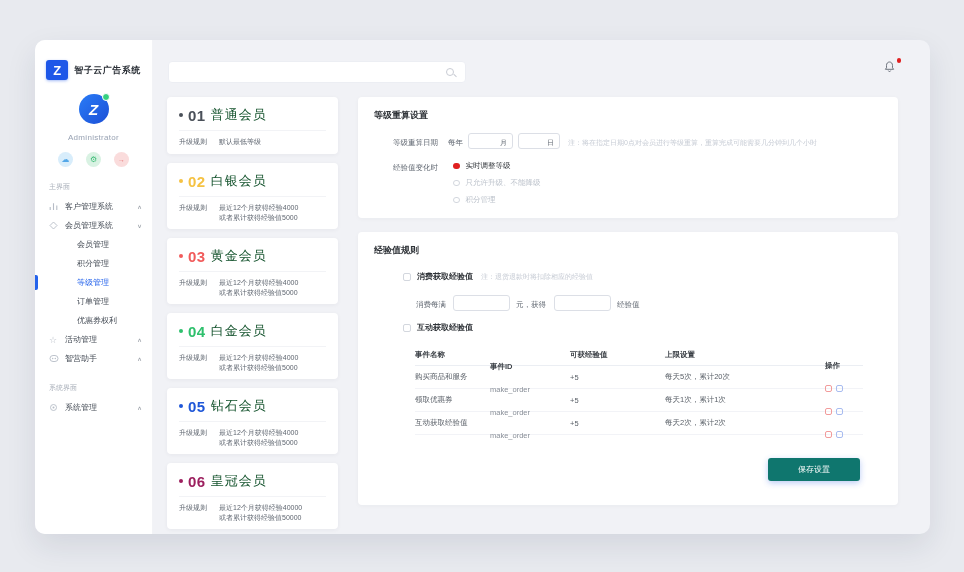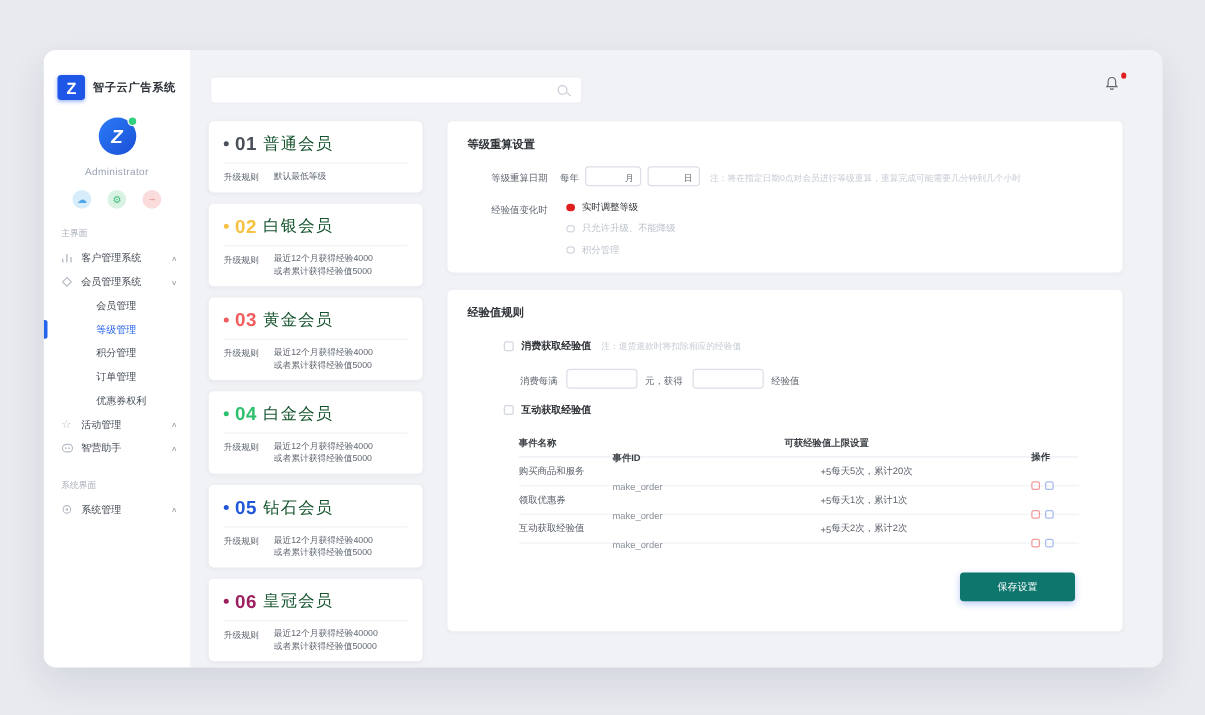--- a/index.html
+++ b/index.html
@@ -116,21 +116,21 @@
   .checkbox { width:8px; height:8px; border:1px solid #d3d7de; border-radius:2px; background:#fff; margin-right:6px; }
   .cb-label { font-size:8px; font-weight:bold; color:#2f3338; }
   .cb-note { font-size:7px; color:#c6cbd4; margin-left:8px; font-weight:normal; }
   
   .exp-table { position:absolute; left:57px; top:112px; width:448px; }
   .t-row { display:flex; align-items:center; height:23px; border-bottom:1px solid #f2f3f7; font-size:7.5px; color:#5a6068; }
   .t-head { font-weight:bold; color:#3a3f45; height:22px; border-bottom:1px solid #ebeef3; }
   .c-name { width:75px; }
   .c-id { width:80px; color:#8a9099;margin-top:24px; }
   .t-head .c-id { color:#3a3f45; }
-  .c-exp { width:95px; text-align:right; }
+  .c-exp { width:95px; text-align:left; }
   .c-limit { width:160px; }
   .c-act { width:38px; display:flex; gap:4px; align-items:center;margin-top:23px; }
   .act-ic { width:7px; height:7px; border-radius:2px; cursor:pointer; }
   .act-red { border:1.5px solid #f29b9b; }
   .act-blue { border:1.5px solid #a8bcf0; }
   .save-btn {
     position:absolute; right:38px; top:226px; width:92px; height:23px;
     border:none; border-radius:3px; color:#fff; font-size:8px; cursor:pointer;
     box-shadow:0 2px 6px rgba(29,83,224,.3);
   }
@@ -177,27 +177,27 @@
               <path d="M4.5 1 8 4.5 4.5 8 1 4.5z" fill="none" stroke="#b6bcc6" stroke-width="0.9"></path>
             </svg>
         </span>
         <span class="mi-label">会员管理系统</span>
         <span class="chev">∨</span>
       </div>
 
       <div class="menu-sub">
           <span>会员管理</span>
         </div>
+      <div class="menu-sub">
+          <span>积分管理</span>
+        </div>
       <div class="menu-sub active">
         <i class="active-bar"></i>
         <span style="color: rgb(37, 99, 235);">等级管理</span>
       </div>
-      <div class="menu-sub">
-          <span>积分管理</span>
-        </div>
       <div class="menu-sub">
           <span>订单管理</span>
         </div>
       <div class="menu-sub">
           <span>优惠券权利</span>
         </div>
 
       <div class="menu-item">
         <span class="mi-icon">☆</span>
         <span class="mi-label">活动管理</span>

